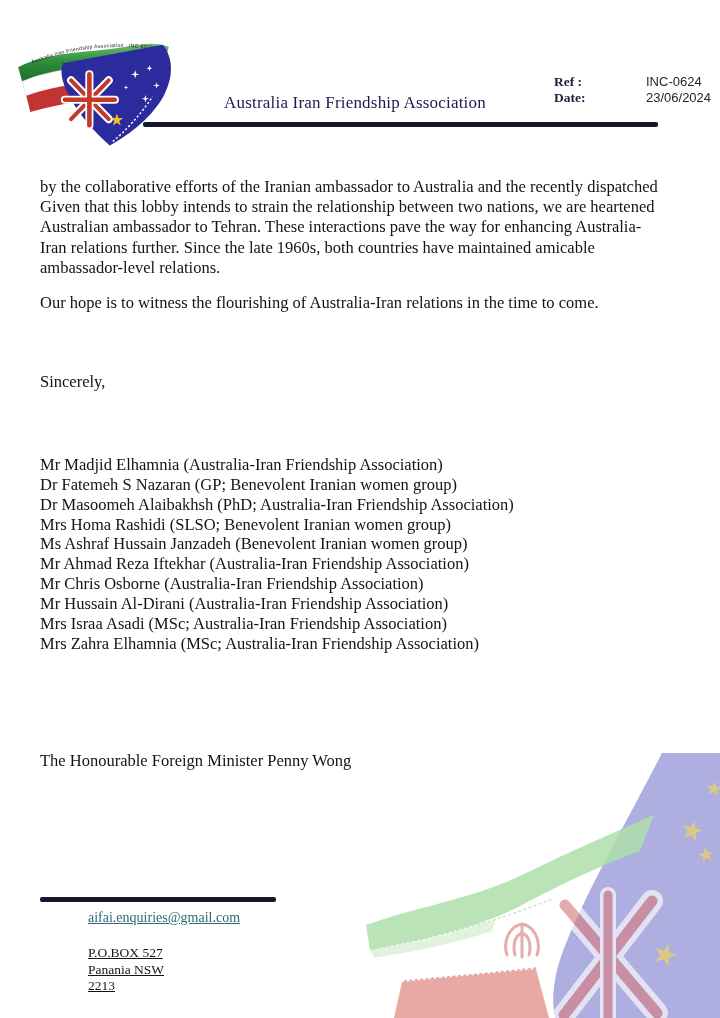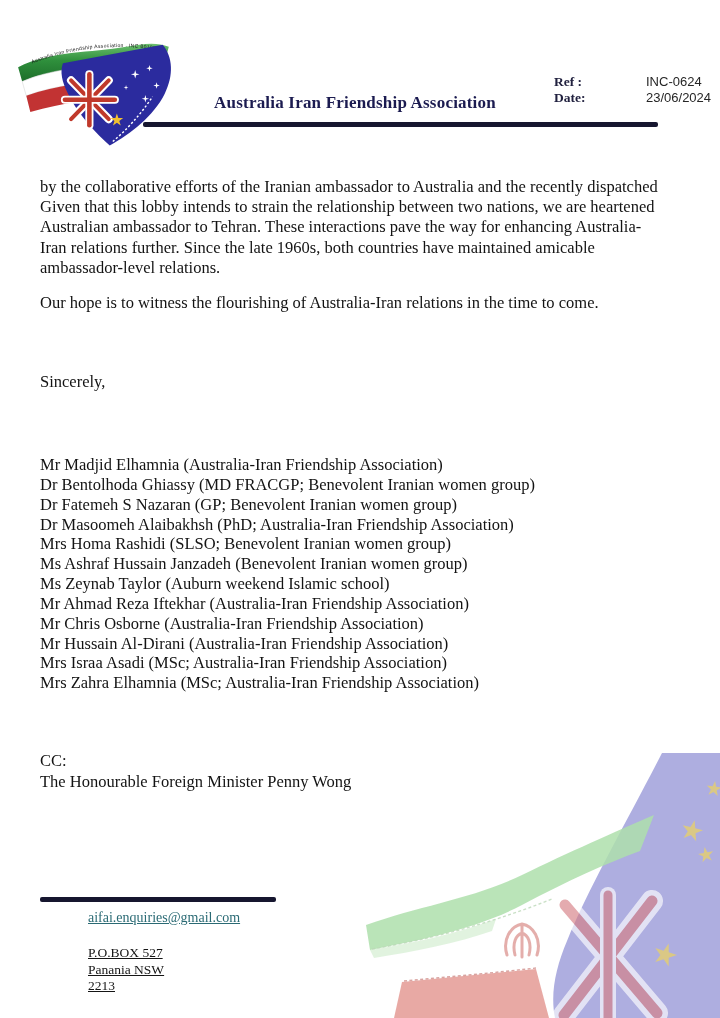--- a/index.html
+++ b/index.html
@@ -1,20 +1,20 @@
 <!DOCTYPE html>
 <html><head>
 <meta charset="utf-8">
 <style>
   html,body{margin:0;padding:0;background:#ffffff;}
   .page{position:relative;width:720px;height:1018px;background:#ffffff;overflow:hidden;
         font-family:"Liberation Serif", serif;color:#161616;}
   .logo{position:absolute;left:12px;top:20px;width:168px;height:128px;}
   .page-title{position:absolute;left:150px;top:93px;width:410px;text-align:center;
-        font-size:17px;font-weight:bold;color:#1b1b50;letter-spacing:.2px;}
+        font-size:17px;font-weight:normal;color:#1b1b50;letter-spacing:.2px;}
   .refdate{position:absolute;left:554px;top:74px;display:grid;
         grid-template-columns:48px auto;align-items:baseline;}
   .ref-label{font-size:13.5px;font-weight:bold;color:#21213f;}
   .ref-value{font-family:Liberation Sans, sans-serif;font-size:13px;color:#262626;margin-left:44px;}
   .rule{position:absolute;background:#16162f;border-radius:2px;}
   .rule.top{left:143px;top:122px;width:515px;height:5px;}
   .rule.bottom{left:40px;top:897px;width:236px;height:5px;}
   .bodytext{position:absolute;left:40px;width:660px;font-size:16.5px;line-height:20.2px;color:#131313;}
   .para1{top:177px;}
   .para2{top:293px;}
@@ -97,35 +97,32 @@
     <div>Iran relations further. Since the late 1960s, both countries have maintained amicable</div>
     <div>ambassador-level relations.</div>
   </div>
 
   <div class="bodytext para2">Our hope is to witness the flourishing of Australia-Iran relations in the time to come.</div>
 
   <div class="bodytext closing">Sincerely,</div>
 
   <div class="bodytext names">
     <div>Mr Madjid Elhamnia (Australia-Iran Friendship Association)</div>
-    <div>Dr Bentolhoda Ghiassy (MD FRACGP; Benevolent Iranian women group)</div>
     <div>Dr Fatemeh S Nazaran (GP; Benevolent Iranian women group)</div>
     <div>Dr Masoomeh Alaibakhsh (PhD; Australia-Iran Friendship Association)</div>
     <div>Mrs Homa Rashidi (SLSO; Benevolent Iranian women group)</div>
     <div>Ms Ashraf Hussain Janzadeh (Benevolent Iranian women group)</div>
-    <div>Ms Zeynab Taylor (Auburn weekend Islamic school)</div>
     <div>Mr Ahmad Reza Iftekhar (Australia-Iran Friendship Association)</div>
     <div>Mr Chris Osborne (Australia-Iran Friendship Association)</div>
     <div>Mr Hussain Al-Dirani (Australia-Iran Friendship Association)</div>
     <div>Mrs Israa Asadi (MSc; Australia-Iran Friendship Association)</div>
     <div>Mrs Zahra Elhamnia (MSc; Australia-Iran Friendship Association)</div>
   </div>
 
   <div class="bodytext cc">
-    <div>CC:</div>
     <div>The Honourable Foreign Minister Penny Wong</div>
   </div>
 
   <div class="rule bottom"></div>
   <a class="email-link">aifai.enquiries@gmail.com</a>
   <div class="address">
     <div>P.O.BOX 527</div>
     <div>Panania NSW</div>
     <div>2213</div>
   </div>

